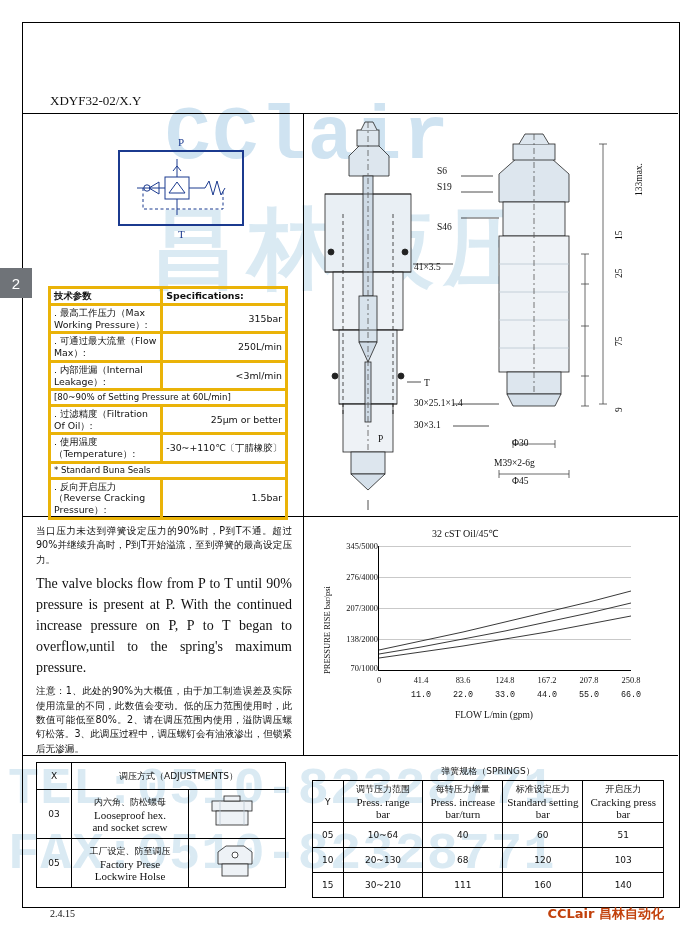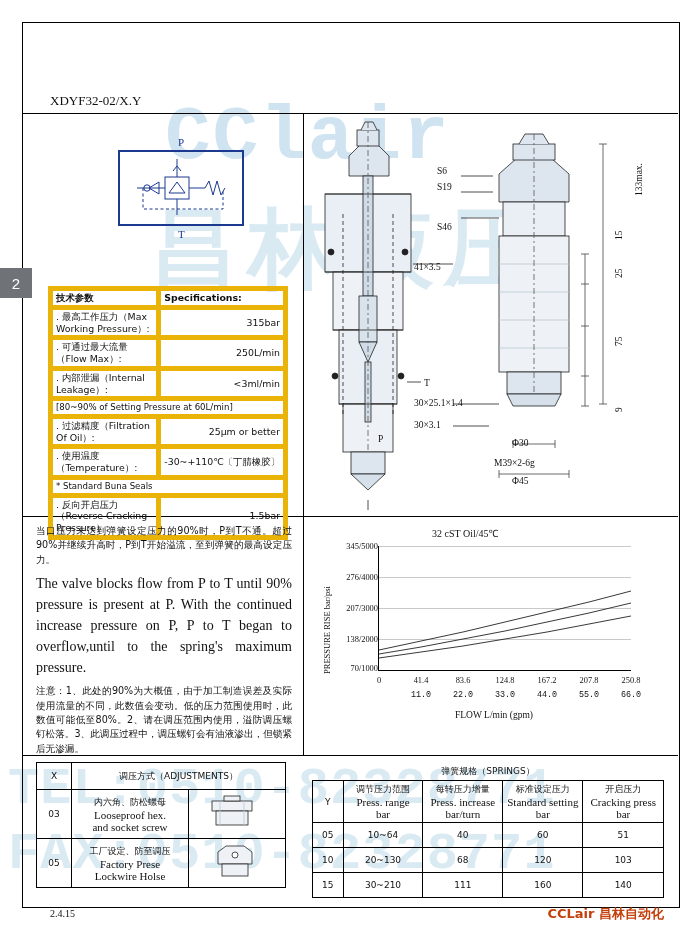--- a/index.html
+++ b/index.html
@@ -93,21 +93,21 @@
   }
   .sym-label{position:absolute;font-size:11px;color:#1b3a8f;font-family:"Liberation Serif",serif;}
 
   
   .spec{
     position:absolute;left:48px;top:286px;width:240px;
     border-collapse:collapse;font-size:9.4px;
     font-family:"DejaVu Sans", sans-serif;
   }
   .spec td{
-    border:5px solid #eab308;padding:1px 3px;line-height:1.25;
+    border:3px solid #eab308;padding:1px 3px;line-height:1.25;
     vertical-align:middle;
   }
   .spec td.val{text-align:right;white-space:nowrap;}
   .spec .hdrow td{font-weight:bold;text-align:left;}
 
   
   .notes{
     position:absolute;left:36px;top:524px;width:256px;
     font-size:9.6px;line-height:1.5;
     font-family:"DejaVu Sans", sans-serif;

